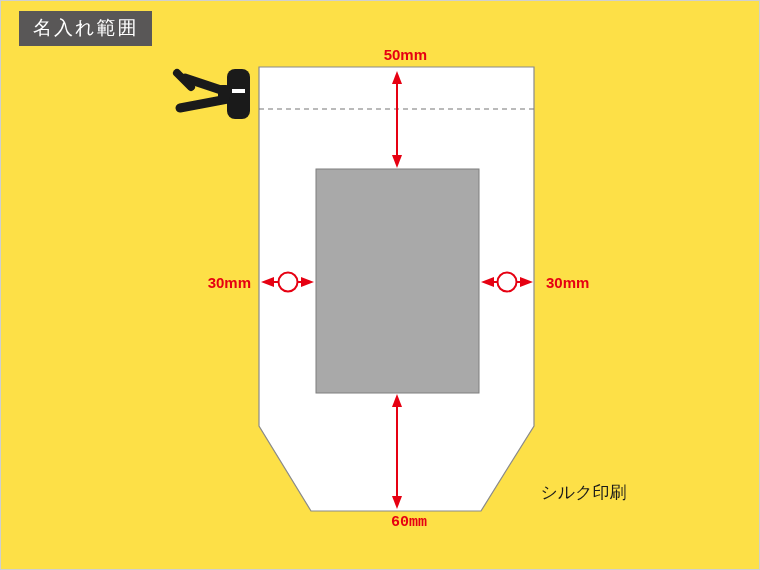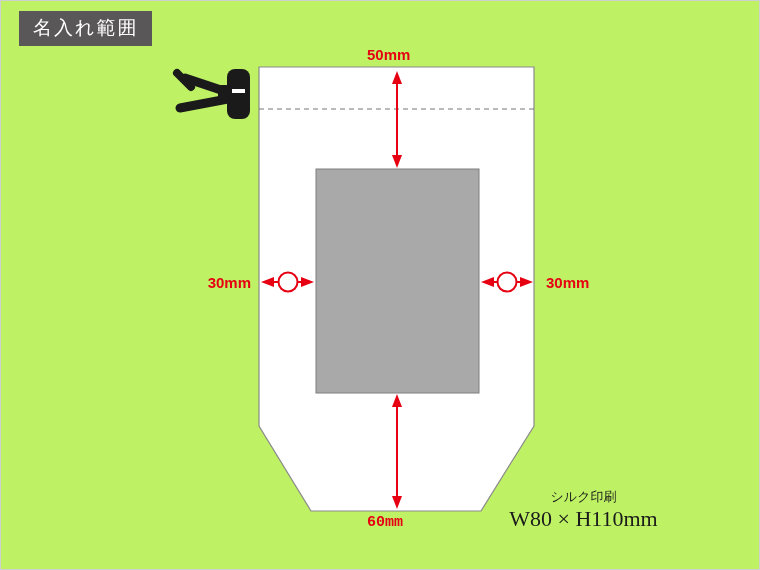--- a/index.html
+++ b/index.html
@@ -1,44 +1,44 @@
 <!DOCTYPE html>
 <html><head>
 <meta charset="utf-8">
 <style>
   html,body{margin:0;padding:0;background:#fff;}
   .canvas{
     position:relative;
     width:758px;height:568px;
     border:1px solid #cfcfcf;
-    background:#bef264;
+    background:#fde047;
     font-family:"Liberation Sans", sans-serif;
     overflow:hidden;
   }
   .badge{
     position:absolute;left:18px;top:10px;
     background:#595757;color:#ffffff;
     font-size:19px;letter-spacing:2px;
     padding:6px 14px;line-height:1.2;
   }
   .dim-label{
     position:absolute;
     color:#e60012;
     font-size:15px;font-weight:600;
-    text-align:left;line-height:1;
+    text-align:right;line-height:1;
   }
   .label-top{left:366px;top:46px;width:60px;}
   .label-left{left:198px;top:274px;width:52px;text-align:right;}
   .label-right{left:545px;top:274px;width:56px;text-align:left;}
   .label-bottom{left:366px;top:514px;width:60px;font-family:Liberation Mono, monospace;}
   .print-info{
     position:absolute;left:495px;top:482px;width:175px;
     color:#1a1a1a;text-align:center;
   }
-  .print-method{font-size:13px;line-height:1.2;margin-top:6px;}
+  .print-method{font-size:17px;line-height:1.2;}
   .print-size{
     font-family:"Liberation Serif", serif;
     font-size:22px;line-height:1.2;margin-top:1px;
   }
   svg{position:absolute;left:0;top:0;}
 </style>
 </head>
 <body>
 
 <div class="canvas">
@@ -89,16 +89,15 @@
     </g>
   </svg>
 
   <div class="dim-label label-top">50mm</div>
   <div class="dim-label label-left">30mm</div>
   <div class="dim-label label-right">30mm</div>
   <div class="dim-label label-bottom">60mm</div>
 
   <div class="print-info">
     <div class="print-method">シルク印刷</div>
-    <div class="print-size">W80 × H110mm</div>
   </div>
 
 </div>
 
 </body></html>

